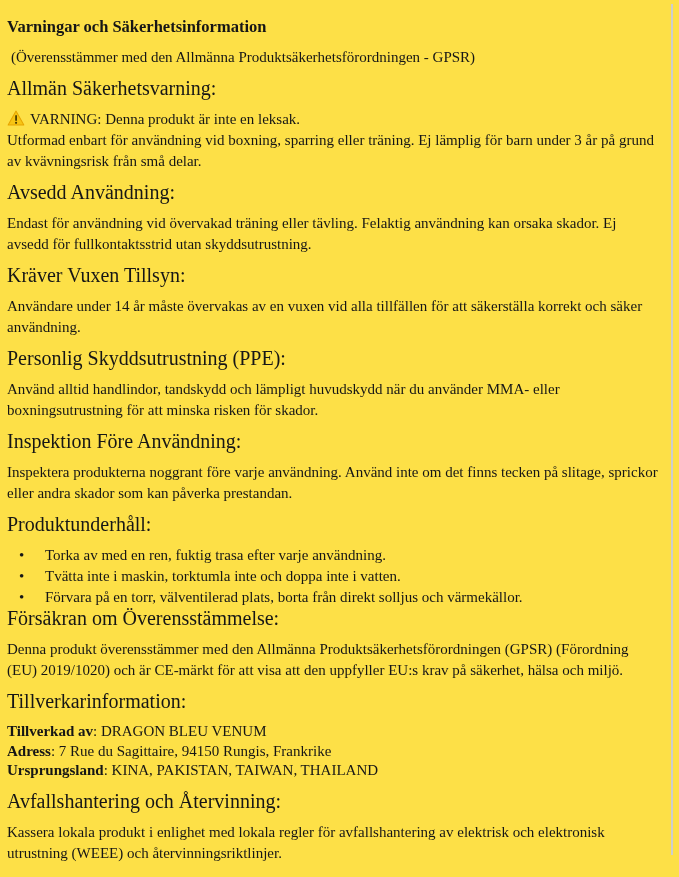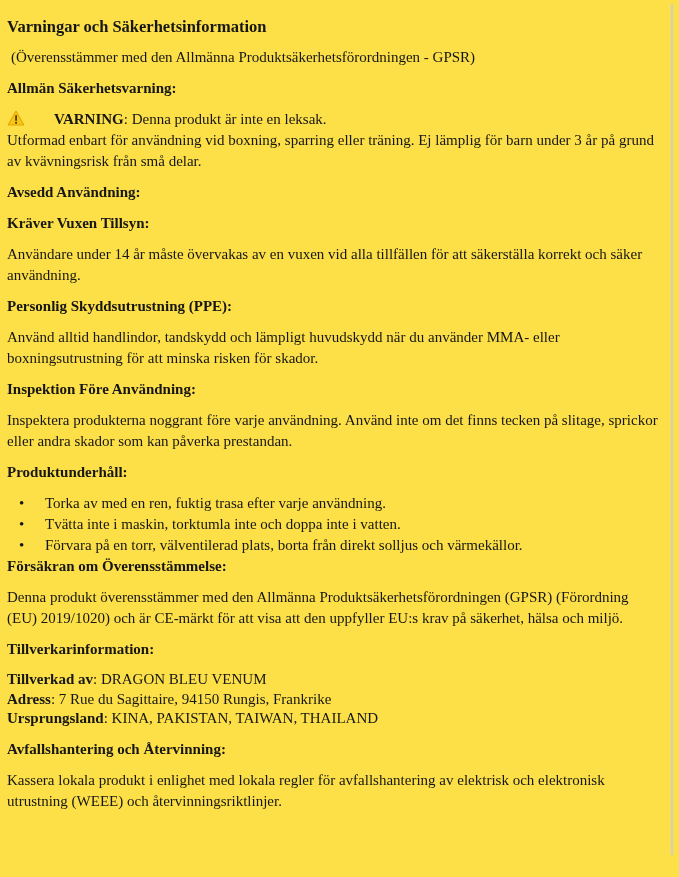--- a/index.html
+++ b/index.html
@@ -9,24 +9,24 @@
     box-sizing:border-box;
     padding:16px 20px 0 7px;
     background:#fde047;
     font-family:"Liberation Serif","DejaVu Serif",serif;
     font-size:15px;line-height:21px;
     color:#161616;
     overflow:hidden;
   }
   .title{font-size:16.5px;font-weight:bold;margin:0 0 10px;line-height:21px;}
   .sub{margin:0 4px 10px;}
-  .heading{font-size:15px;font-weight:bold;margin:0 0 10px;line-height:21px;}
+  .heading{font-size:20px;font-weight:normal;margin:0 0 10px;line-height:21px;}
   .body-p{margin:0 0 10px;}
   .warning-line{margin:0;}
-  .warn-bold{font-weight:bold;margin-left:24px;}
+  .warn-bold{font-weight:normal;}
   .warn-icon{display:inline-block;vertical-align:-2px;margin-right:5px;line-height:0;}
   ul.bullets{list-style:none;margin:0;padding:0;}
   ul.bullets li{position:relative;padding-left:38px;margin:0;}
   ul.bullets .marker{position:absolute;left:12px;top:0;}
   .tight{margin-top:0;}
   .manu{margin:0 0 10px;line-height:19.5px;}
   .manu .lbl{font-weight:bold;text-align:right;}
   .right-rule{
     position:absolute;top:4px;left:671px;
     width:2px;height:851px;background:#cdcdcd;
@@ -45,20 +45,21 @@
   <p class="body-p warning-line">
     <span class="warn-icon"><svg width="18" height="16" viewBox="0 0 24 22">
           <path d="M12 1.5 L22.8 20.5 H1.2 Z" fill="#F7C514" stroke="#E7A400" stroke-width="1.4" stroke-linejoin="round"></path>
           <rect x="10.9" y="7" width="2.4" height="8" rx="1.2" fill="#4A3B00"></rect>
           <circle cx="12.1" cy="17.6" r="1.5" fill="#4A3B00"></circle>
         </svg></span><span class="warn-bold">VARNING</span><span>: Denna produkt är inte en leksak.</span>
   </p>
   <p class="body-p">Utformad enbart för användning vid boxning, sparring eller träning. Ej lämplig för barn under 3 år på grund av kvävningsrisk från små delar.</p>
 
   <h2 class="heading">Avsedd Användning:</h2>
+  <p class="body-p">Endast för användning vid övervakad träning eller tävling. Felaktig användning kan orsaka skador. Ej avsedd för fullkontaktsstrid utan skyddsutrustning.</p>
 
   <h2 class="heading">Kräver Vuxen Tillsyn:</h2>
   <p class="body-p">Användare under 14 år måste övervakas av en vuxen vid alla tillfällen för att säkerställa korrekt och säker användning.</p>
 
   <h2 class="heading">Personlig Skyddsutrustning (PPE):</h2>
   <p class="body-p">Använd alltid handlindor, tandskydd och lämpligt huvudskydd när du använder MMA- eller boxningsutrustning för att minska risken för skador.</p>
 
   <h2 class="heading">Inspektion Före Användning:</h2>
   <p class="body-p">Inspektera produkterna noggrant före varje användning. Använd inte om det finns tecken på slitage, sprickor eller andra skador som kan påverka prestandan.</p>
 

